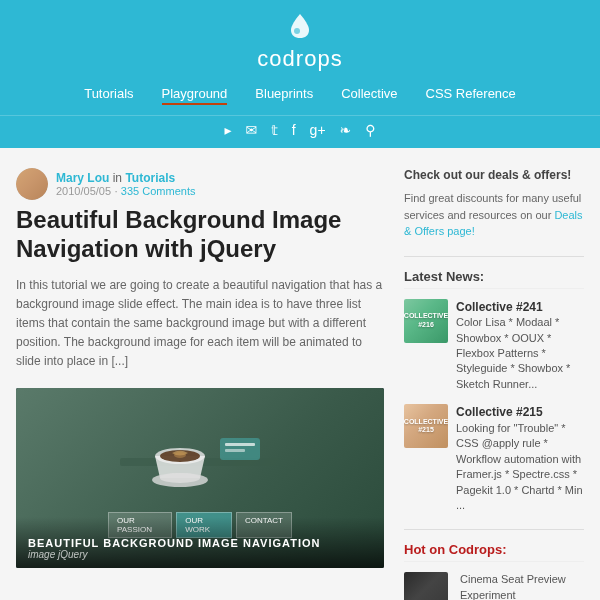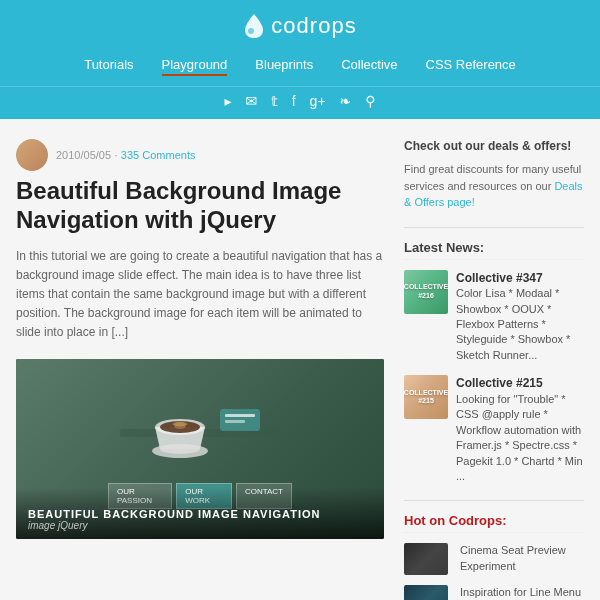--- a/index.html
+++ b/index.html
@@ -11,20 +11,21 @@
       padding: 0;
     }
     .header-logo-bar {
       text-align: center;
       padding: 12px 0 8px;
     }
     .logo-container {
       display: inline-flex;
       align-items: center;
       gap: 6px;
+      flex-direction: column;
     }
     .logo-drop {
       width: 22px;
       height: 28px;
     }
     .logo-text {
       color: white;
       font-size: 22px;
       font-weight: 300;
       letter-spacing: 1px;
@@ -336,20 +337,25 @@
 </div>
 
 <div class="content-wrapper">
 
   <main class="main-content">
     <div class="author-row">
       <div class="avatar">
         <div class="avatar-img"></div>
       </div>
       <div>
+        <div class="author-info">
+          <span class="author-name">Mary Lou</span>
+          <span class="author-in">in</span>
+          <span class="author-category">Tutorials</span>
+        </div>
         <div class="post-meta">
           <span>2010/05/05</span>
           <span> · </span>
           <a href="#" class="comments-link">335 Comments</a>
         </div>
       </div>
     </div>
 
     <h1 class="post-title">Beautiful Background Image Navigation with jQuery</h1>
     <p class="post-excerpt">In this tutorial we are going to create a beautiful navigation that has a background image slide effect. The main idea is to have three list items that contain the same background image but with a different position. The background image for each item will be animated to slide into place in [...]</p>
@@ -405,21 +411,21 @@
     <div class="sidebar-section">
       <div class="latest-news-title">Latest News:</div>
 
       <div class="news-item">
         <div class="news-thumb">
           <div class="news-thumb-collective216">
             <span class="collective-label">COLLECTIVE<br>#216</span>
           </div>
         </div>
         <div class="news-text">
-          <strong>Collective #347</strong><br>
+          <strong>Collective #241</strong><br>
           <span>Color Lisa * Modaal * Showbox * OOUX * Flexbox Patterns * Styleguide * Showbox * Sketch Runner...</span>
         </div>
       </div>
 
       <div class="news-item">
         <div class="news-thumb">
           <div class="news-thumb-collective215">
             <span class="collective-label">COLLECTIVE<br>#215</span>
           </div>
         </div>

